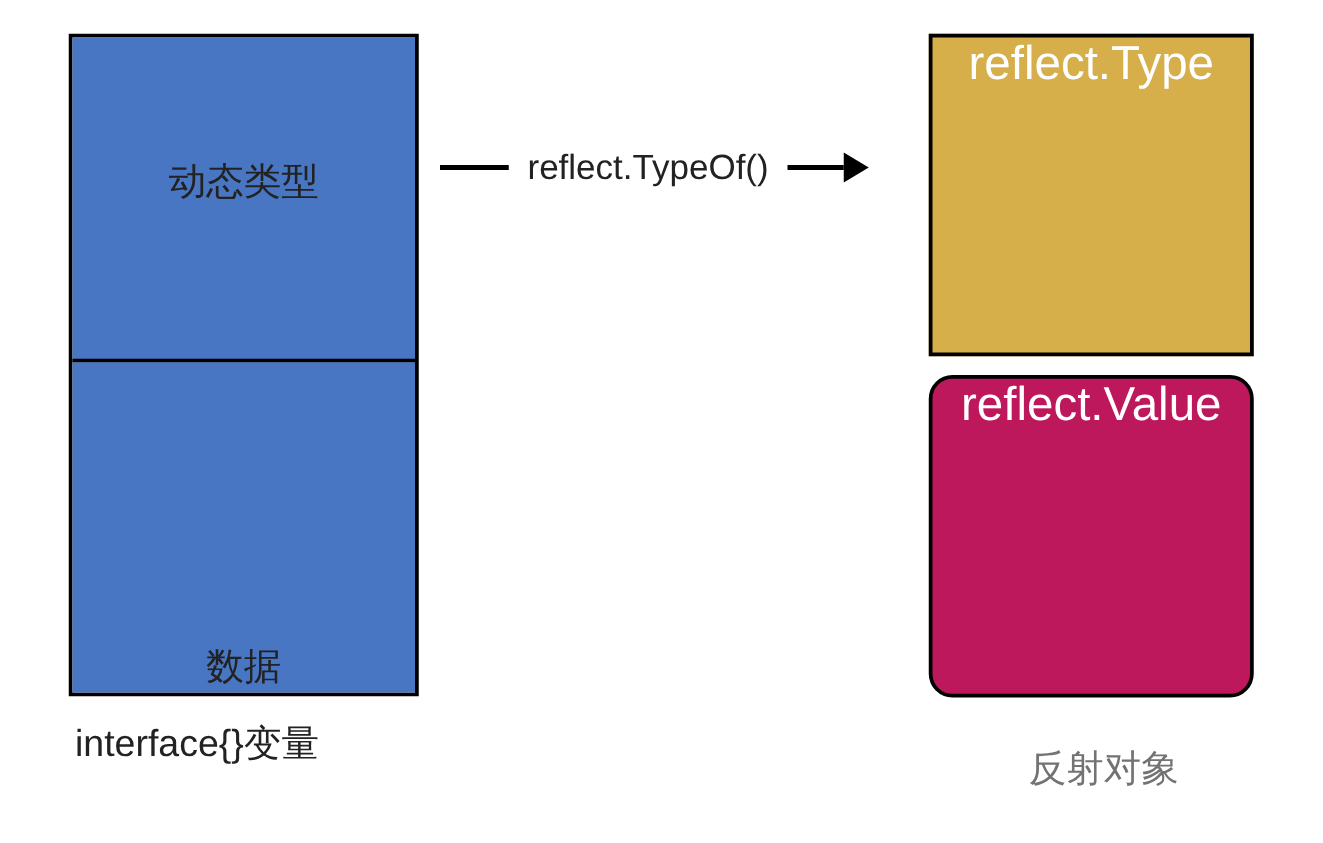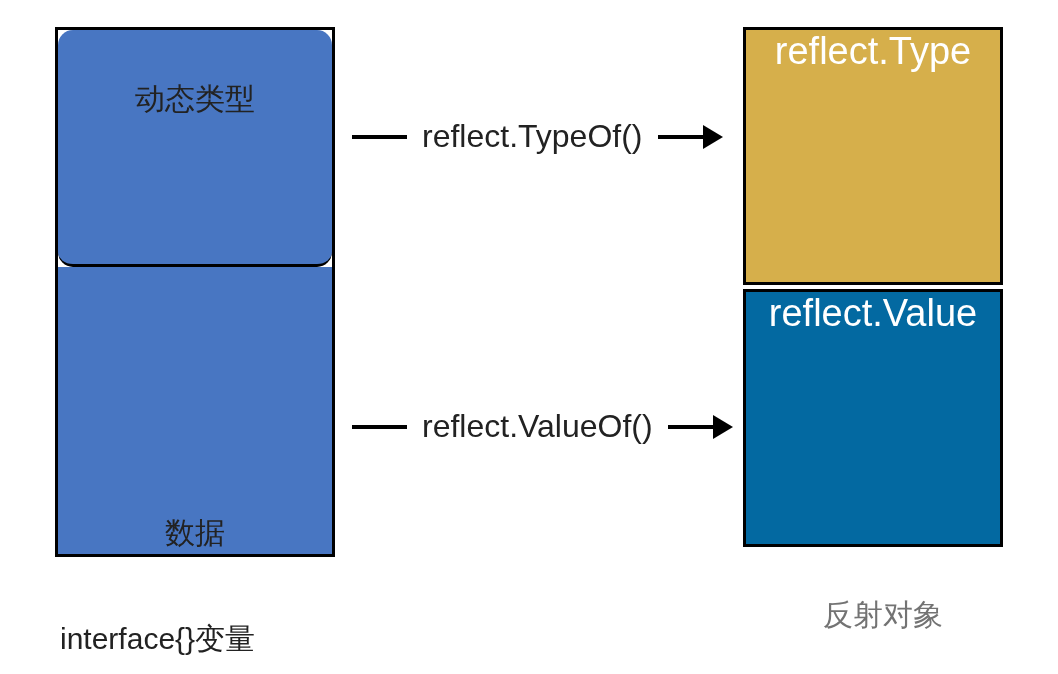--- a/index.html
+++ b/index.html
@@ -36,22 +36,21 @@
       align-items: center;
       justify-content: center;
       font-size: 30px;
       color: #222;
     }
     .left-box-cell:first-child {
       border-bottom: 3px solid #000;
     }
     .left-box-cell.top {
       align-items: flex-start;
-      padding-top: 49px;
-      border-radius: 15px;
+      padding-top: 95px;
     }
     .left-box-cell.bottom {
       align-items: flex-end;
       padding-top: 103px;
     }
     .right-box {
       position: absolute;
       right: 55px;
       width: 260px;
       height: 258px;
@@ -60,30 +59,30 @@
       align-items: flex-start;
       justify-content: center;
       font-size: 38px;
       color: #fff;
     }
     .right-box.type-box {
       top: 27px;
       background: #d6af4b;
     }
     .right-box.value-box {
-      top: 289px;
-      background: #0369a1;
+      top: 300px;
+      background: #be185d;
+      border-radius: 19px;
     }
     .left-label {
       position: absolute;
       left: 60px;
       top: 575px;
       font-size: 30px;
       color: #222;
-      margin-top: 44px;
     }
     .right-label {
       position: absolute;
       right: 115px;
       top: 595px;
       font-size: 30px;
       color: #737373;
     }
     .arrow-group {
       position: absolute;
@@ -98,21 +97,21 @@
     .arrow-group.bottom-arrow {
       left: 352px;
       top: 408px;
     }
     .arrow-line-left {
       width: 55px;
       height: 4px;
       background: #000;
     }
     .arrow-text {
-      font-size: 32px;
+      font-size: 28px;
       color: #222;
       white-space: nowrap;
       padding: 0 5px;
     }
     .arrow-right {
       display: flex;
       align-items: center;
     }
     .arrow-right-line {
       width: 45px;
@@ -151,25 +150,17 @@
 
   <div class="arrow-group top-arrow">
     <div class="arrow-line-left"></div>
     <span class="arrow-text">reflect.TypeOf()</span>
     <div class="arrow-right">
       <div class="arrow-right-line"></div>
       <div class="arrow-right-head"></div>
     </div>
   </div>
 
-  <div class="arrow-group bottom-arrow">
-    <div class="arrow-line-left"></div>
-    <span class="arrow-text">reflect.ValueOf()</span>
-    <div class="arrow-right">
-      <div class="arrow-right-line"></div>
-      <div class="arrow-right-head"></div>
-    </div>
-  </div>
 
   <div class="left-label">interface{}变量</div>
   <div class="right-label">反射对象</div>
 
 </div>
 
 </body></html>

